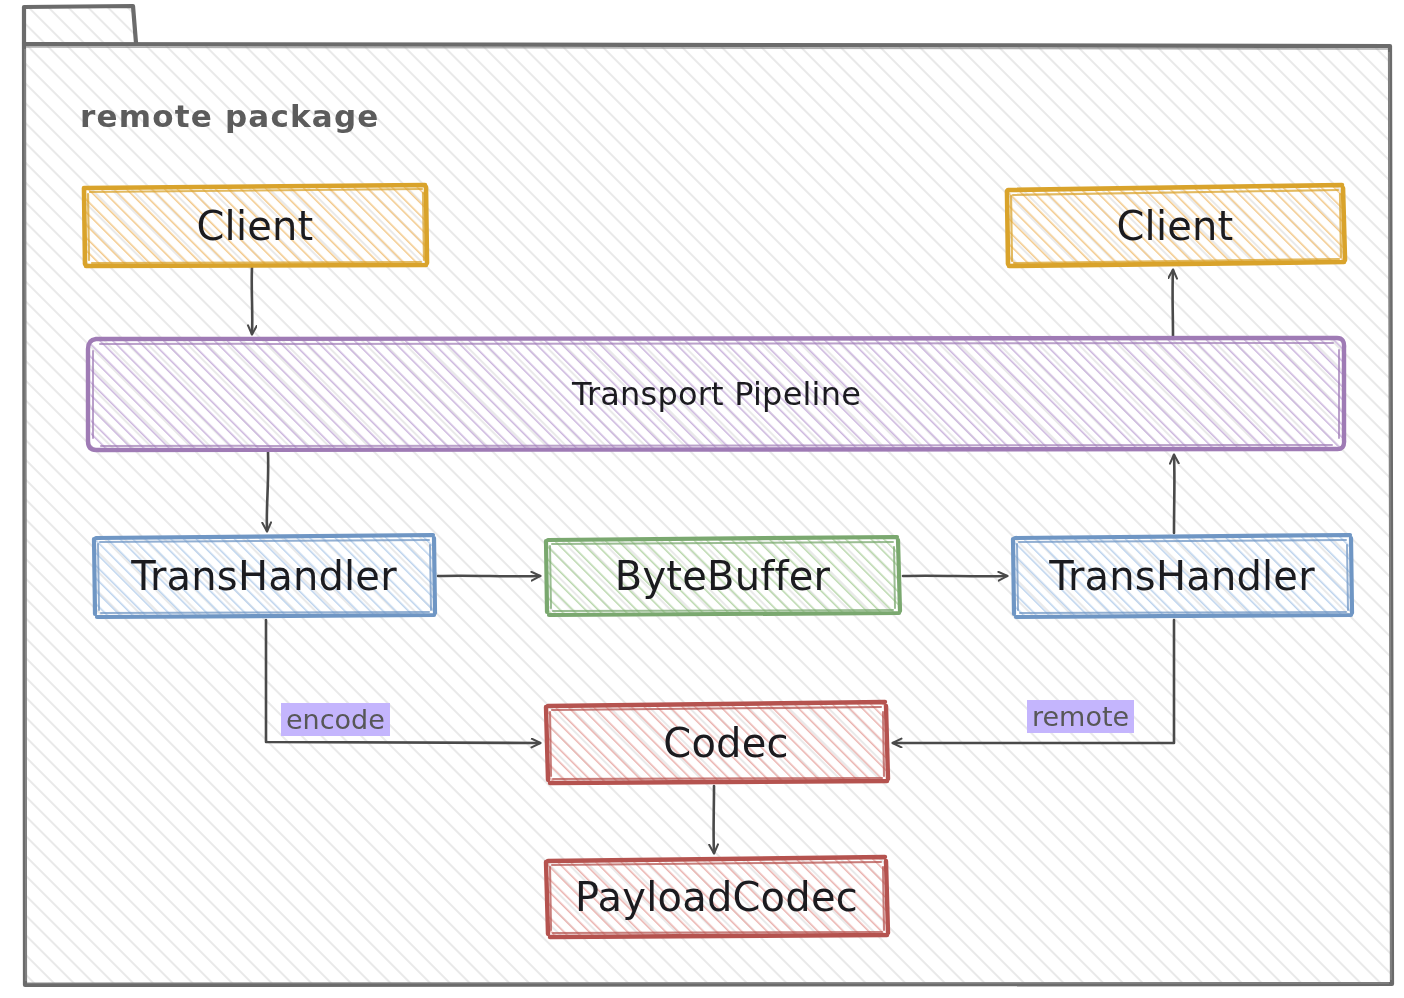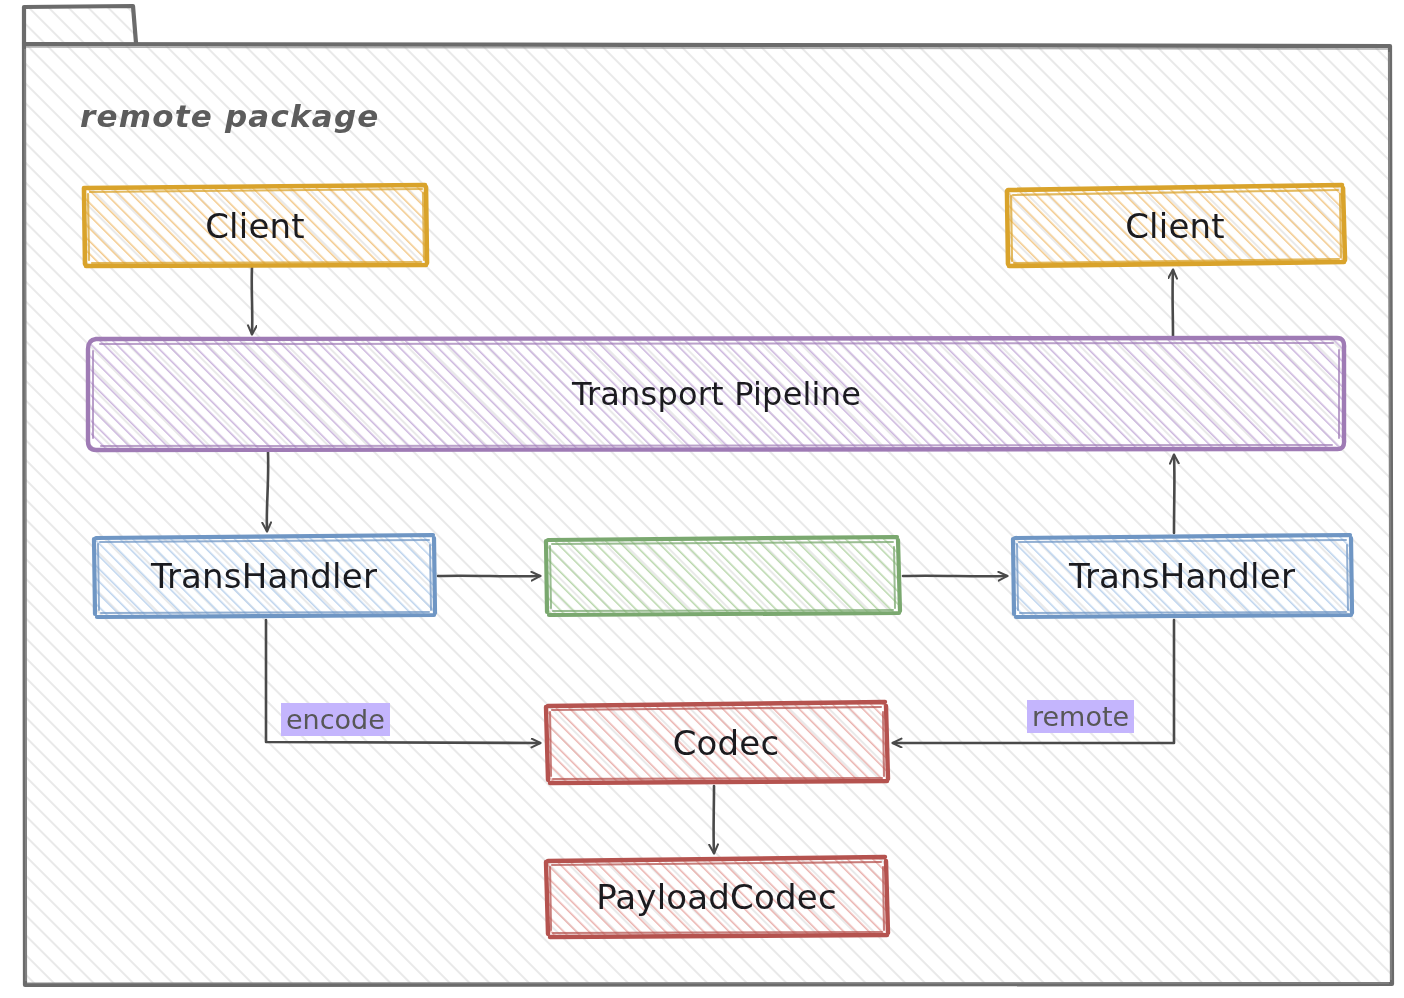--- a/index.html
+++ b/index.html
@@ -8,32 +8,31 @@
     font-family:"DejaVu Sans",sans-serif;
   }
   #stage{position:absolute;inset:0;width:1404px;height:998px;}
   svg#scene{position:absolute;left:0;top:0;width:1404px;height:998px;}
 
   .node-label{
     position:absolute;
     display:flex;align-items:center;justify-content:center;
     font-family:"DejaVu Sans",sans-serif;
     color:#1b1b1f;
-    font-size:34px;
+    font-size:40px;
     letter-spacing:.2px;
     pointer-events:none;
     white-space:nowrap;
   }
   .pkg-title{
     position:absolute;
     left:80px;top:98px;
     font-family:"DejaVu Sans",sans-serif;
     font-size:31px;font-weight:700;color:#5c5c5c;
     letter-spacing:1.2px;
-    font-style:italic;
   }
   .edge-label{
     position:absolute;
     font-family:"DejaVu Sans",sans-serif;
     font-size:27px;color:#575757;
     background:#c4b5fd;
     padding:1px 5px;
     white-space:nowrap;
   }
 </style>
@@ -154,20 +153,21 @@
   <div class="pkg-title">remote package</div>
 
   <div class="node-label" style="left:83px;top:185px;width:344px;height:81px;">Client</div>
 
   <div class="node-label" style="left:1005px;top:185px;width:340px;height:81px;">Client</div>
 
   <div class="node-label" style="left:88px;top:338px;width:1257px;height:112px;font-size:32px;">Transport Pipeline</div>
 
   <div class="node-label" style="left:93px;top:535px;width:342px;height:82px;">TransHandler</div>
 
+  <div class="node-label" style="left:545px;top:537px;width:355px;height:78px;">ByteBuffer</div>
 
   <div class="node-label" style="left:1012px;top:535px;width:340px;height:82px;">TransHandler</div>
 
   <div class="node-label" style="left:545px;top:702px;width:362px;height:81px;">Codec</div>
 
   <div class="node-label" style="left:545px;top:857px;width:343px;height:80px;">PayloadCodec</div>
 
   <div class="edge-label" style="left:281px;top:703px;">encode</div>
 
   <div class="edge-label" style="left:1027px;top:700px;">remote</div>

